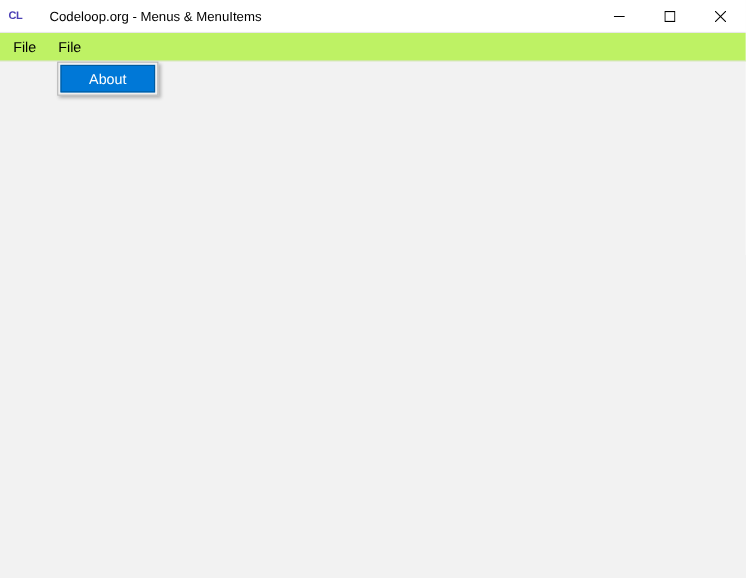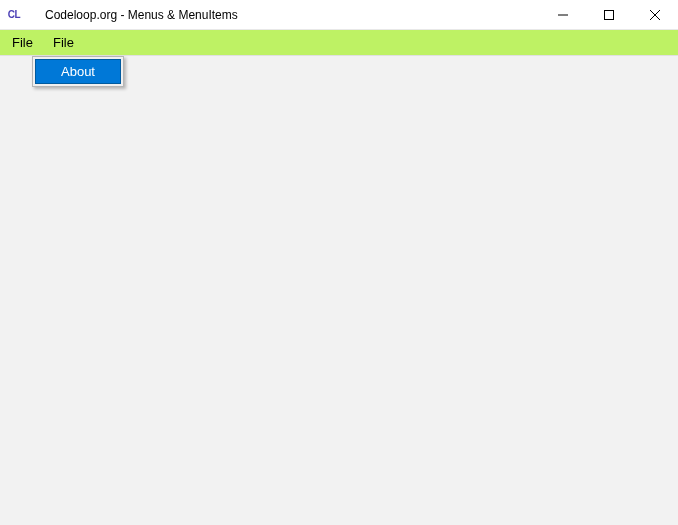--- a/index.html
+++ b/index.html
@@ -72,21 +72,21 @@
     }
     .content-area {
       width: 100%;
       height: calc(100% - 56px);
       background: #f2f2f2;
       position: relative;
     }
     .dropdown {
       position: absolute;
       top: 0px;
-      left: 32px;
+      left: 52px;
       background: #f0f0f0;
       border: 1px solid #b5b5b5;
       box-shadow: 2px 2px 3px rgba(0,0,0,0.25);
       padding: 2px;
       min-width: 92px;
     }
     .dropdown-item {
       padding: 4px 18px 4px 18px;
       font-size: 13px;
       cursor: pointer;

